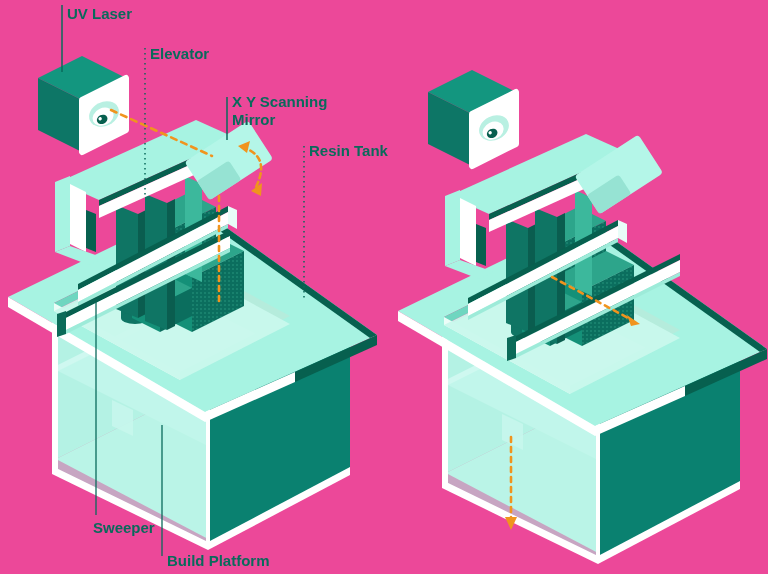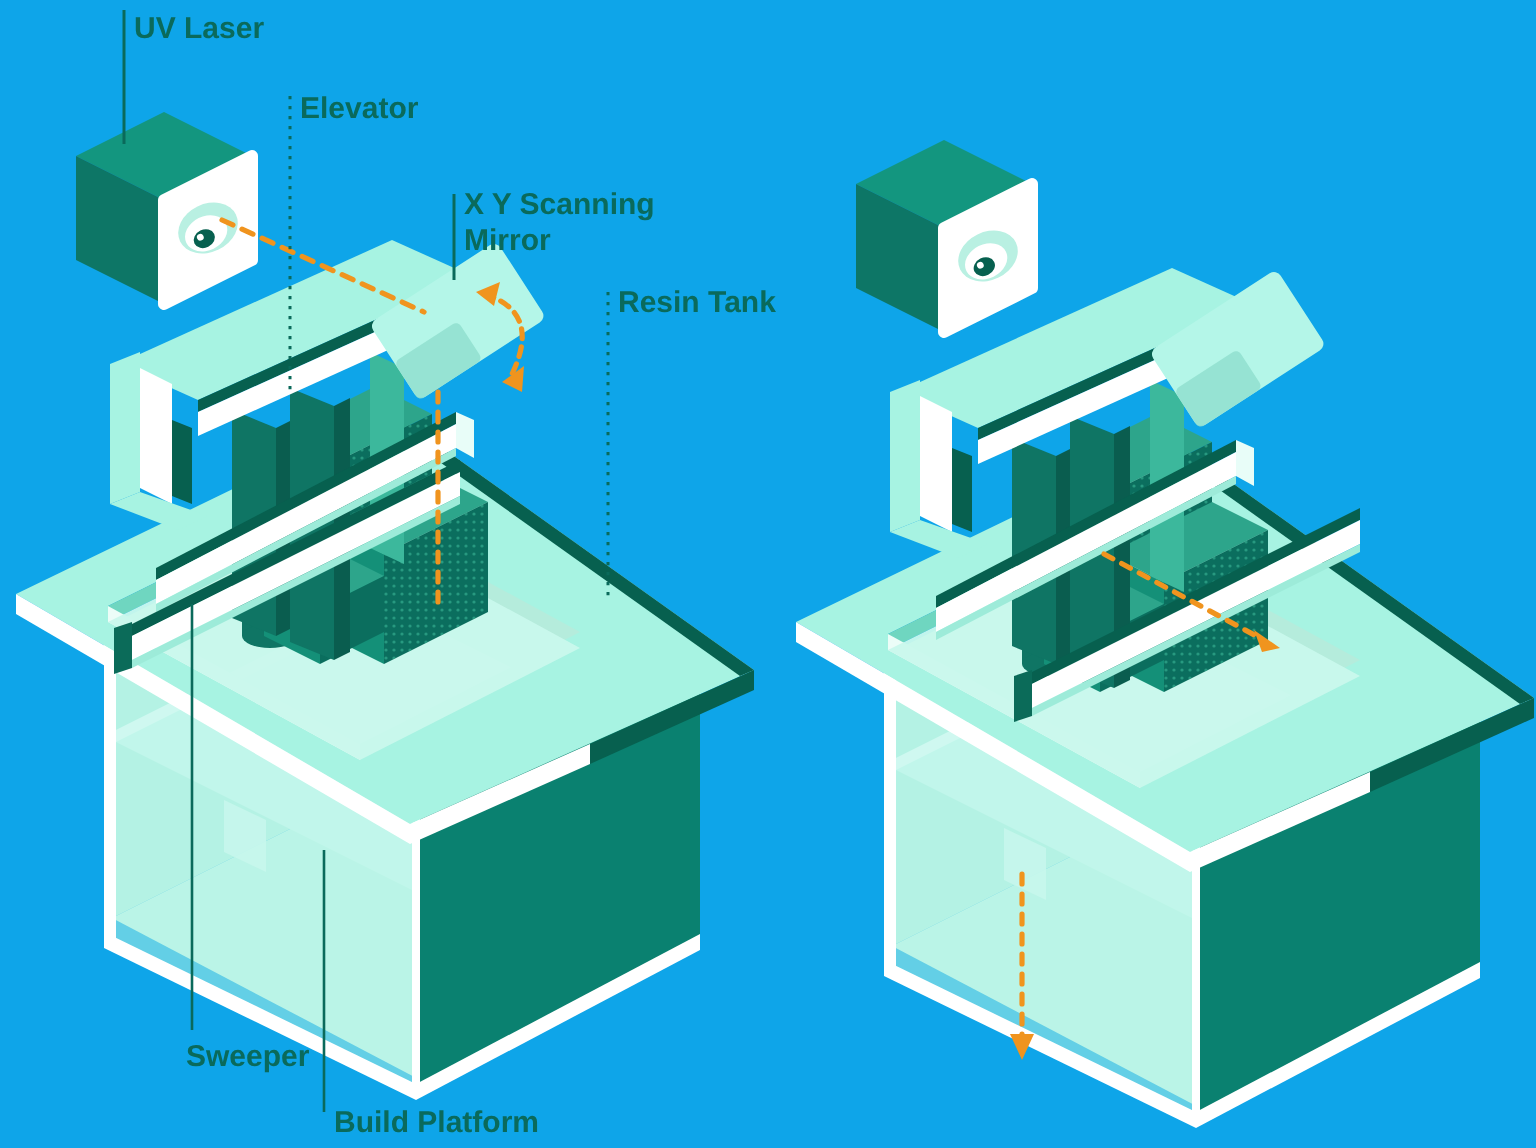--- a/index.html
+++ b/index.html
@@ -1,16 +1,16 @@
 <!DOCTYPE html>
 <html><head>
 <meta charset="utf-8">
 <style>
   html,body{margin:0;padding:0;background:#4c5f4c;}
-  #stage{position:relative;width:768px;height:574px;overflow:hidden;background:#0ea5e9;
+  #stage{position:relative;width:768px;height:574px;overflow:hidden;background:#ec4899;
          font-family:"Liberation Sans",sans-serif;}
   svg{position:absolute;left:0;top:0;}
   text{font-family:"Liberation Sans",sans-serif;font-size:15px;font-weight:600;fill:#0a6a5b;}
 </style>
 </head>
 <body>
 
 <div id="stage">
 <svg width="768" height="574" viewBox="0 0 768 574">
   <defs>

